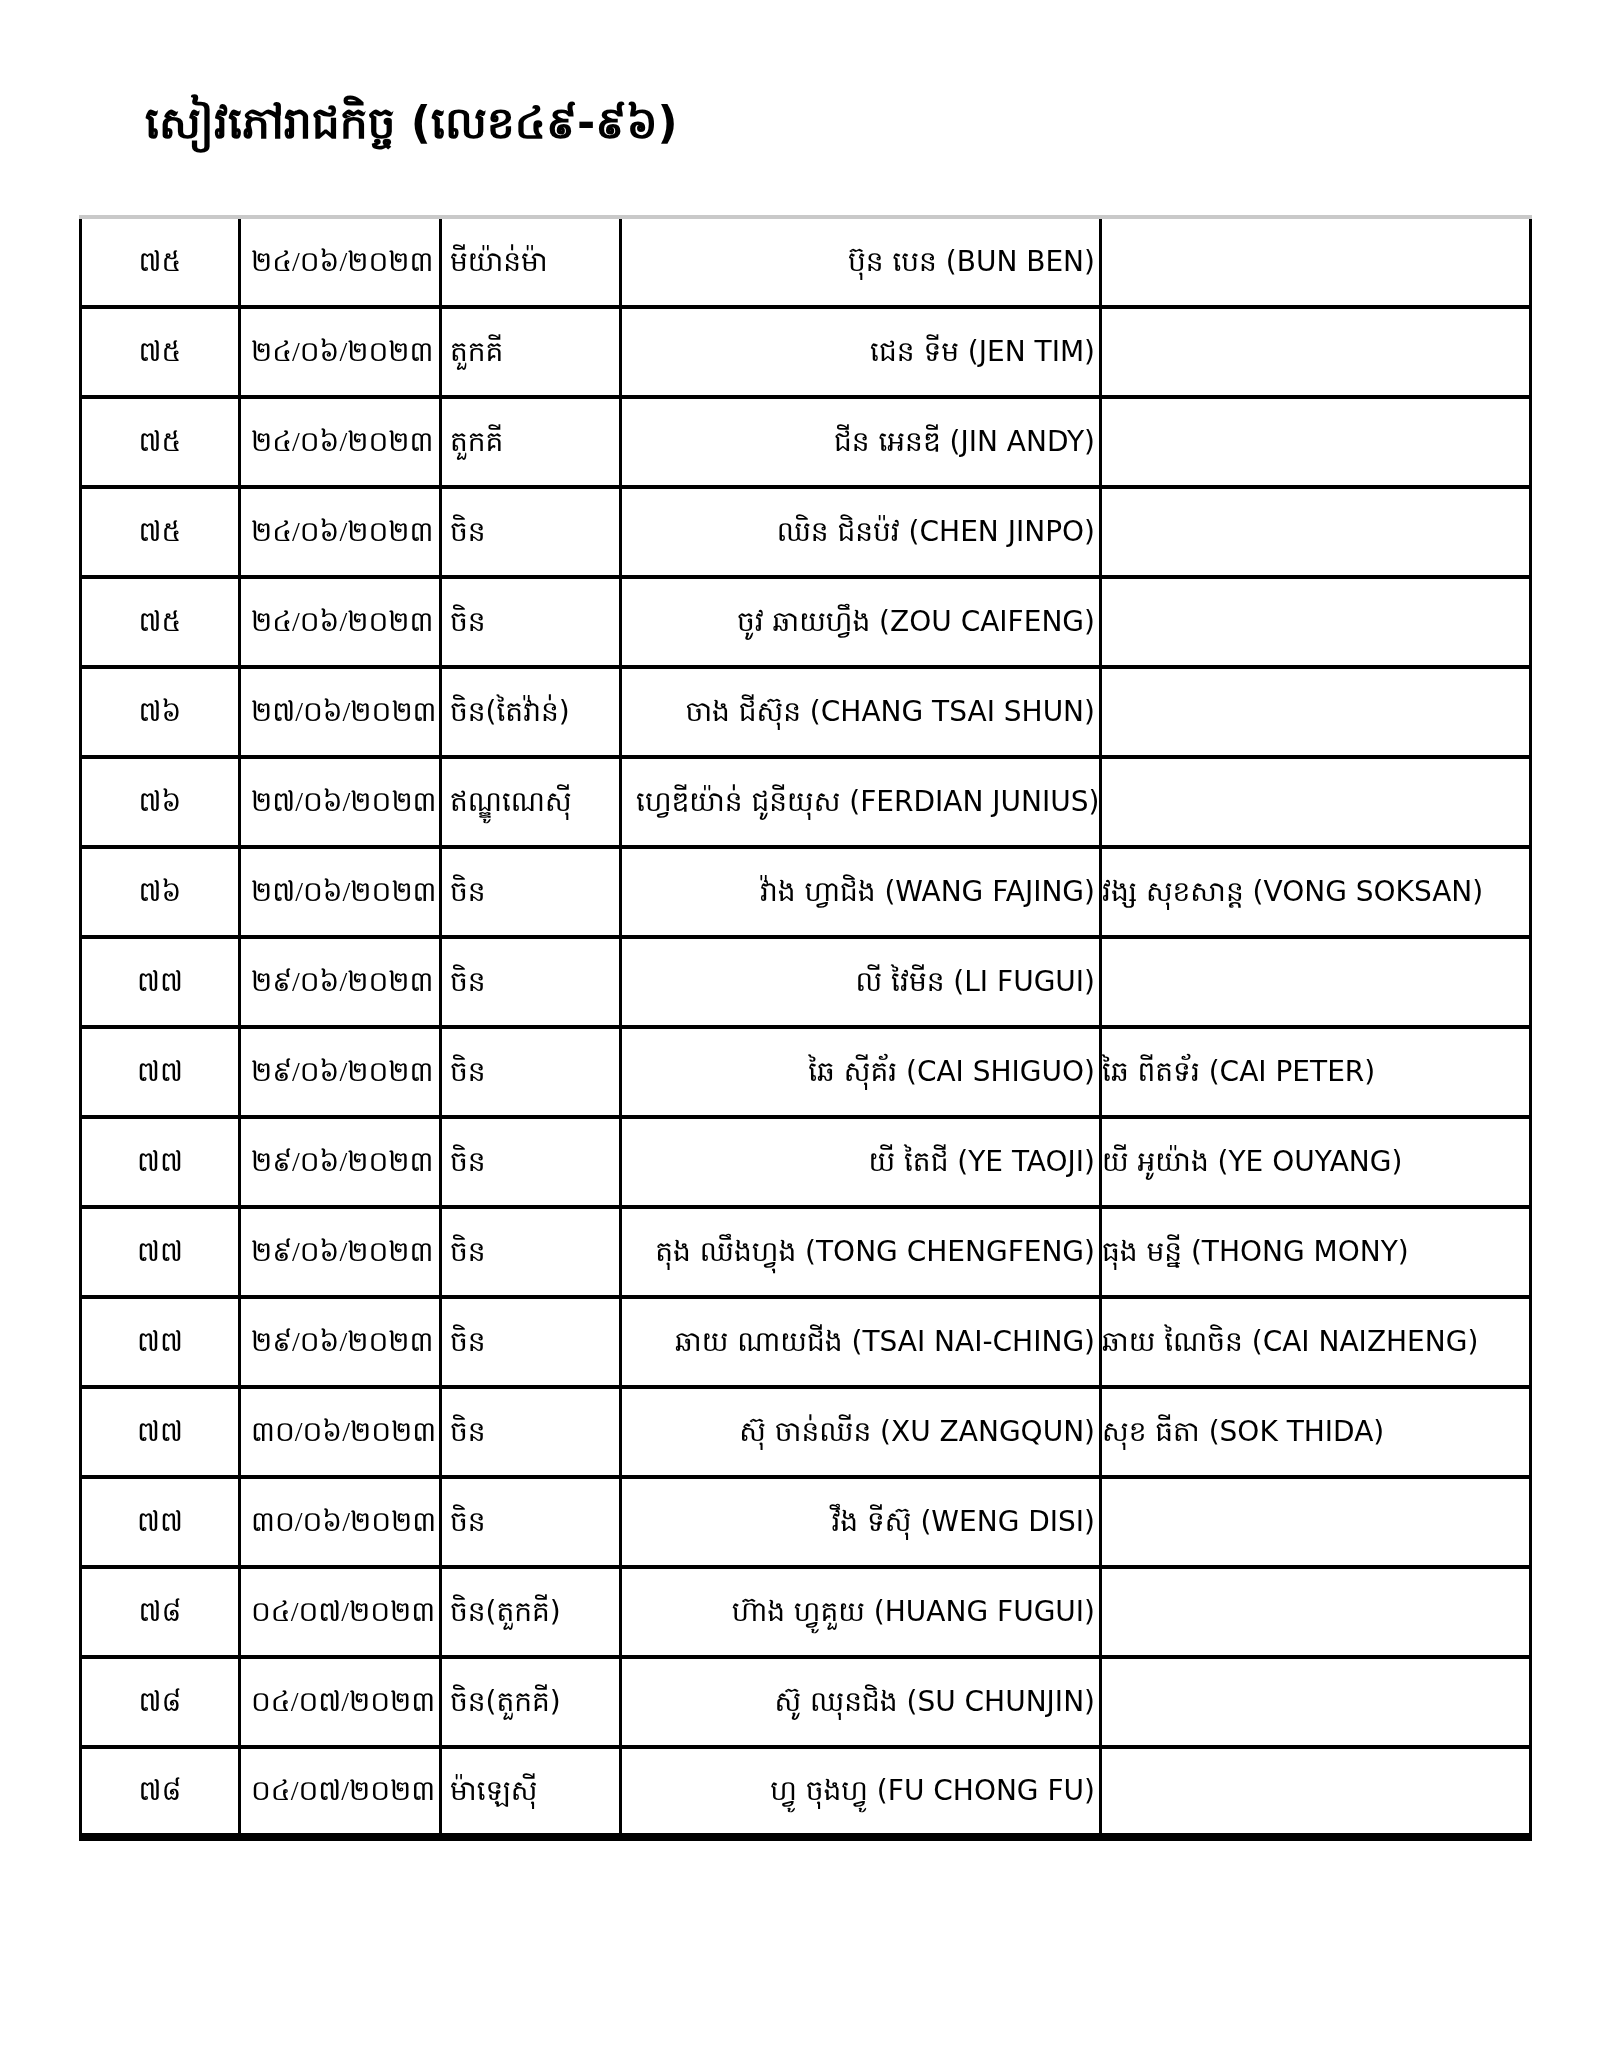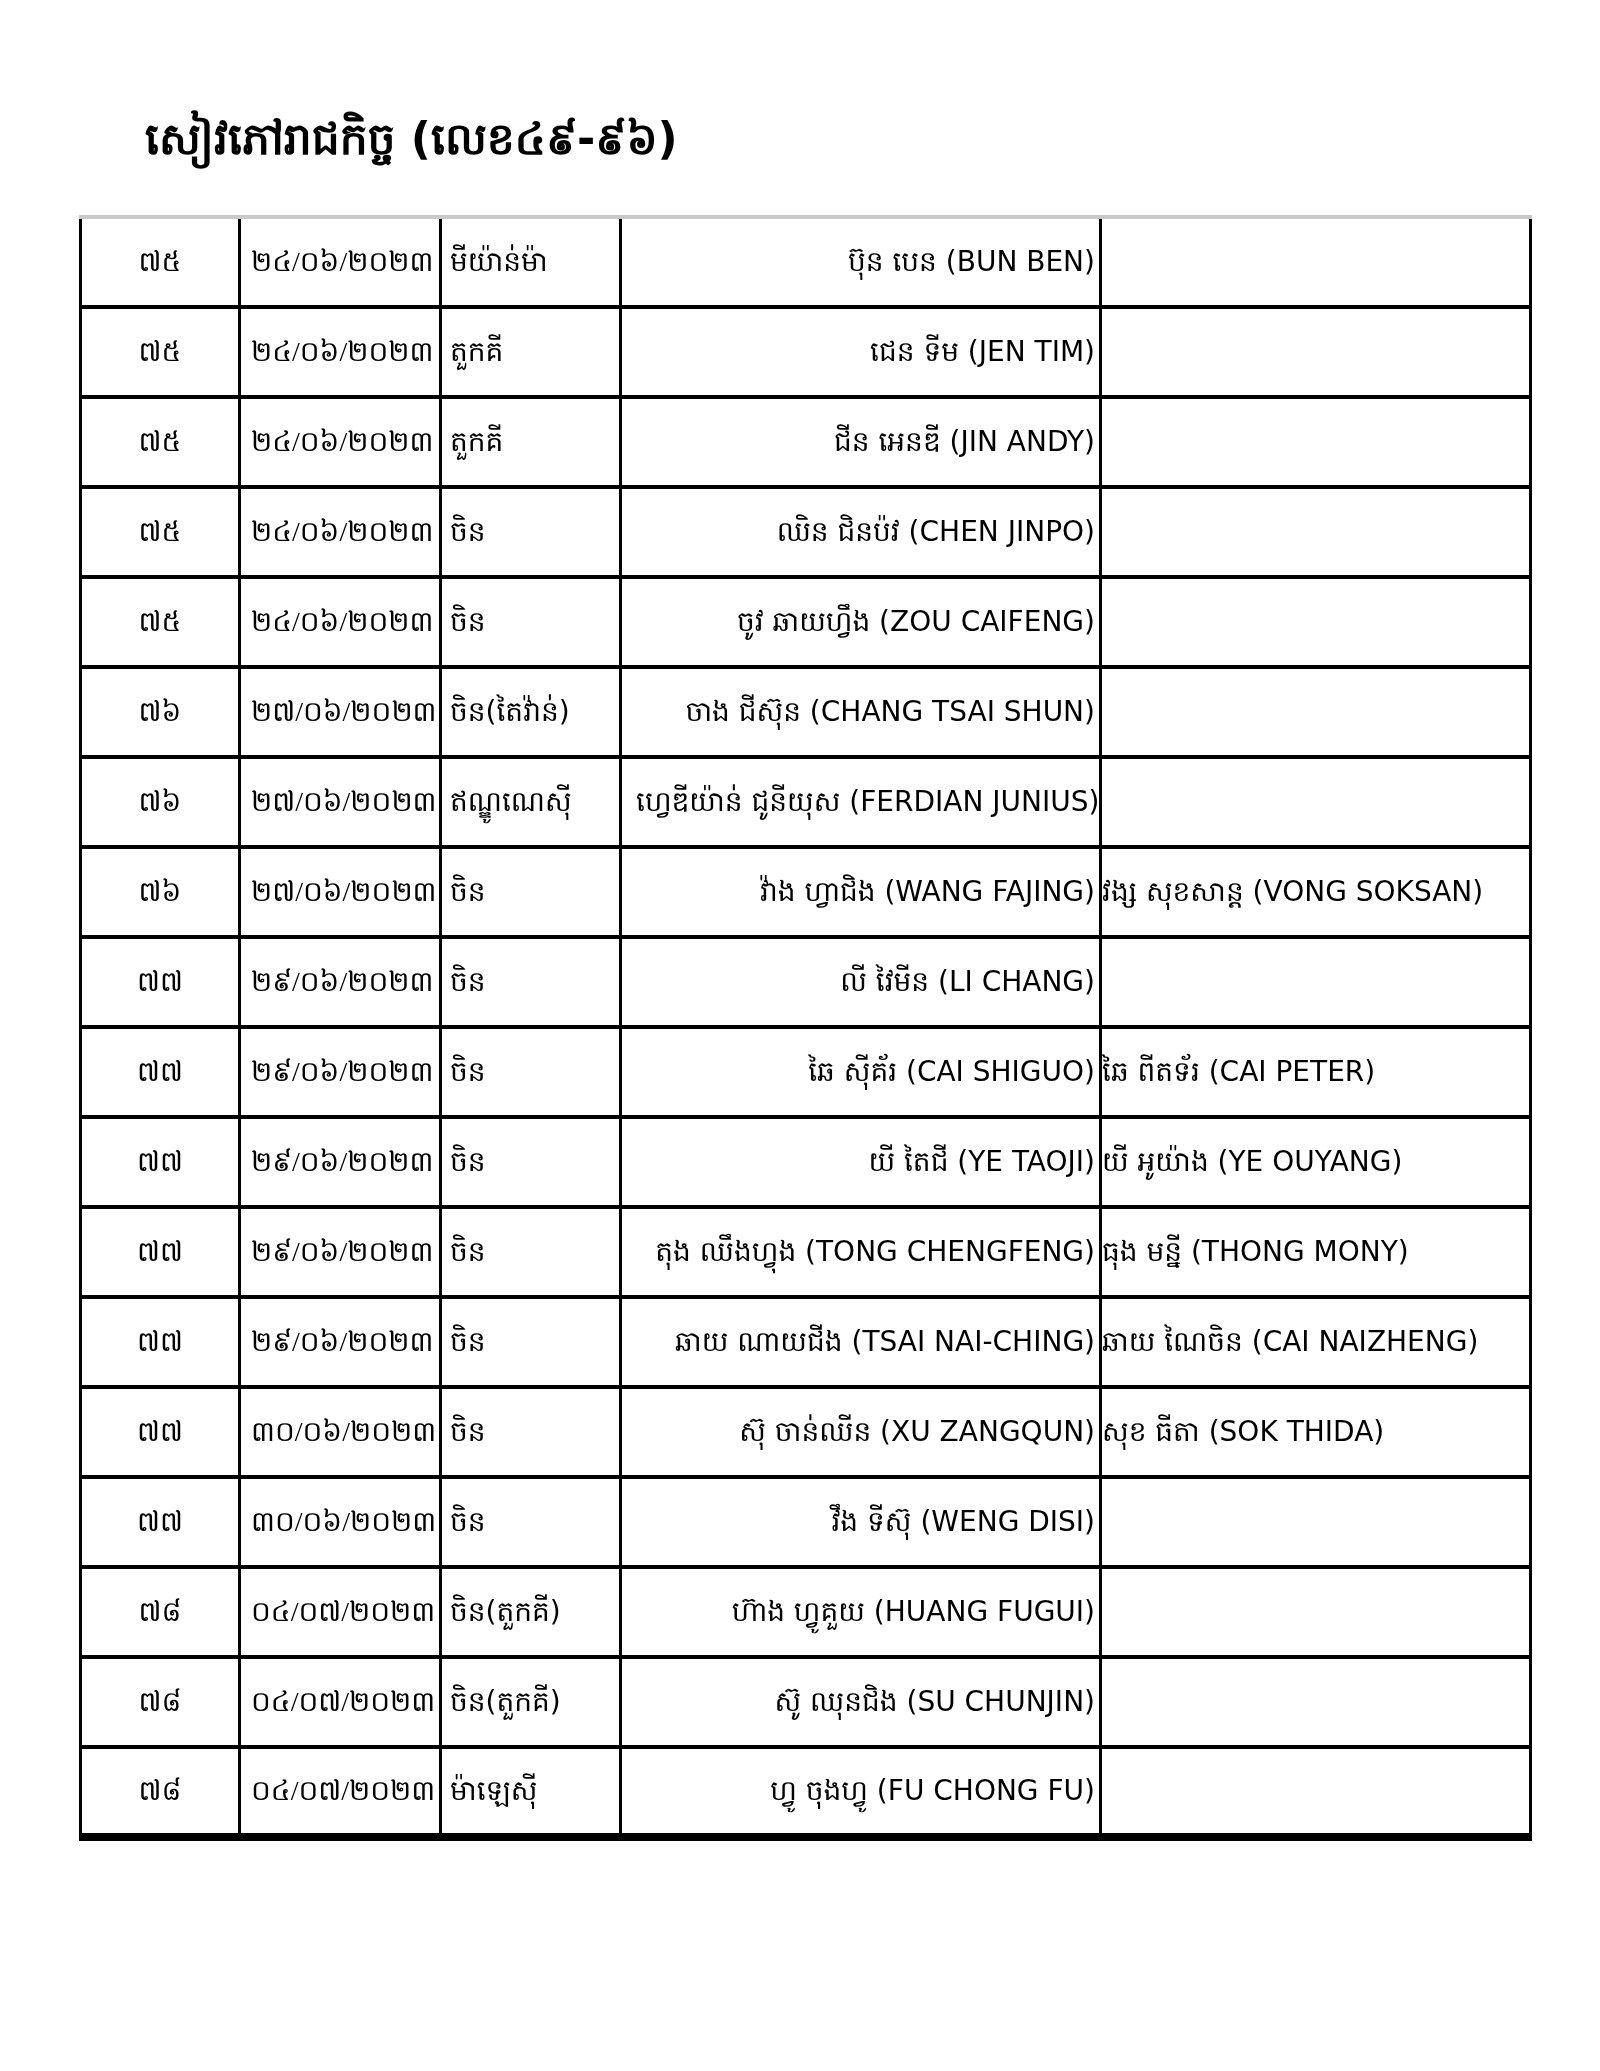--- a/index.html
+++ b/index.html
@@ -11,21 +11,21 @@
     position: relative;
     width: 1600px;
     height: 2071px;
     background: #ffffff;
     font-family: "DejaVu Sans", "Liberation Sans", sans-serif;
     color: #000000;
   }
   .title {
     position: absolute;
     left: 145px;
-    top: 108px;
+    top: 92px;
     margin: 0;
     font-size: 44px;
     line-height: 1.4;
     font-weight: bold;
     color: #000000;
     white-space: nowrap;
   }
   table.records {
     position: absolute;
     left: 79px;
@@ -133,21 +133,21 @@
     <td class="c-date">២៧/០៦/២០២៣</td>
     <td class="c-nat">ចិន</td>
     <td class="c-name1">វ៉ាង ហ្វាជិង (WANG FAJING)</td>
     <td class="c-name2">វង្ស សុខសាន្ត (VONG SOKSAN)</td>
   </tr>
 
   <tr>
     <td class="c-no">៧៧</td>
     <td class="c-date">២៩/០៦/២០២៣</td>
     <td class="c-nat">ចិន</td>
-    <td class="c-name1">លី វៃមីន (LI CHANG)</td>
+    <td class="c-name1">លី វៃមីន (LI FUGUI)</td>
     <td class="c-name2"></td>
   </tr>
 
   <tr>
     <td class="c-no">៧៧</td>
     <td class="c-date">២៩/០៦/២០២៣</td>
     <td class="c-nat">ចិន</td>
     <td class="c-name1">ឆៃ ស៊ីគ័រ (CAI SHIGUO)</td>
     <td class="c-name2">ឆៃ ពីតទ័រ (CAI PETER)</td>
   </tr>

